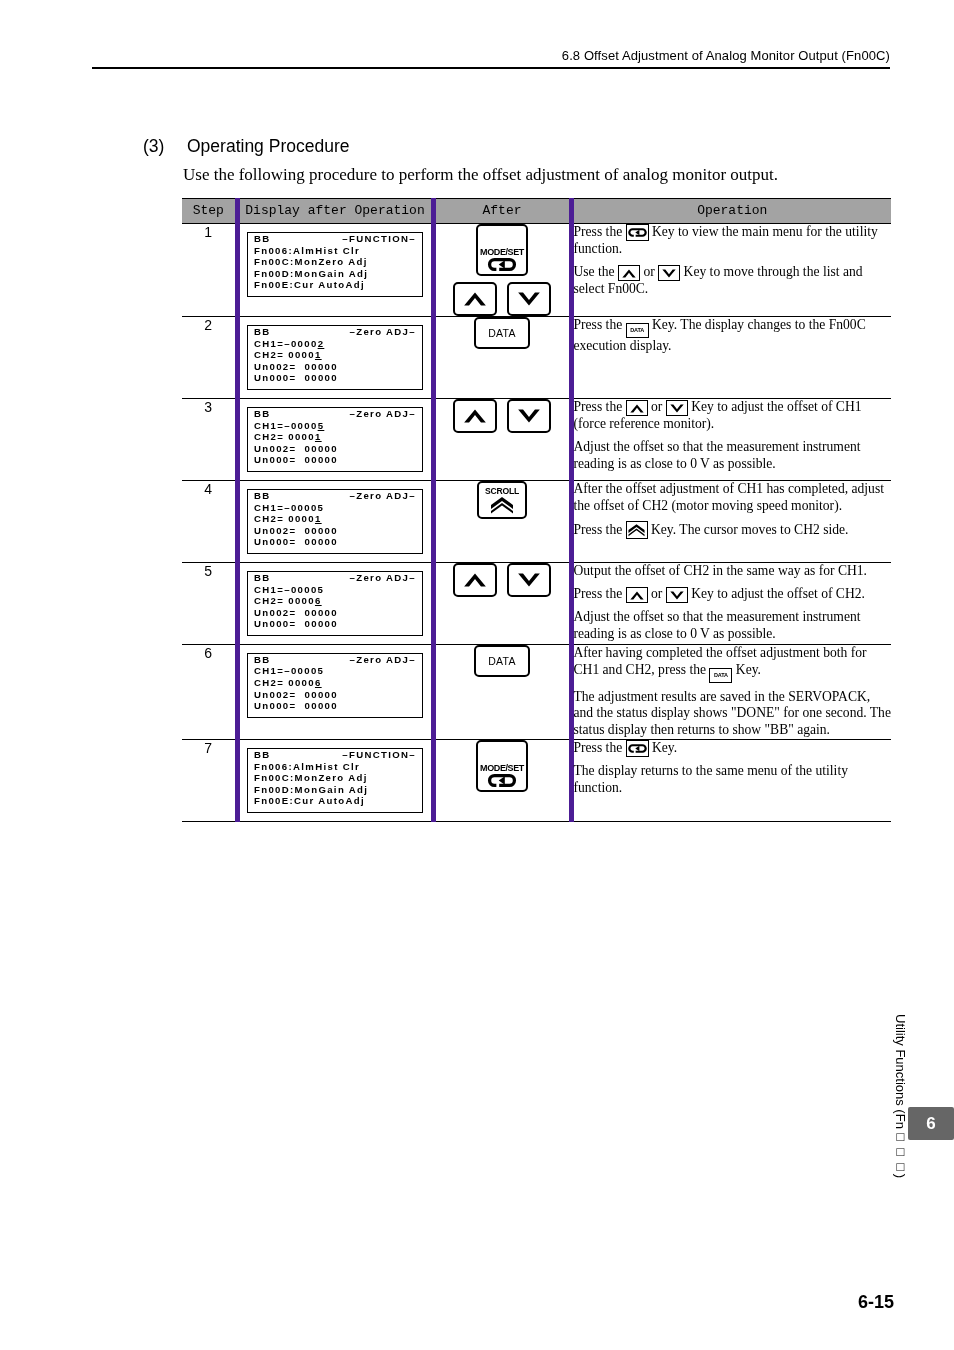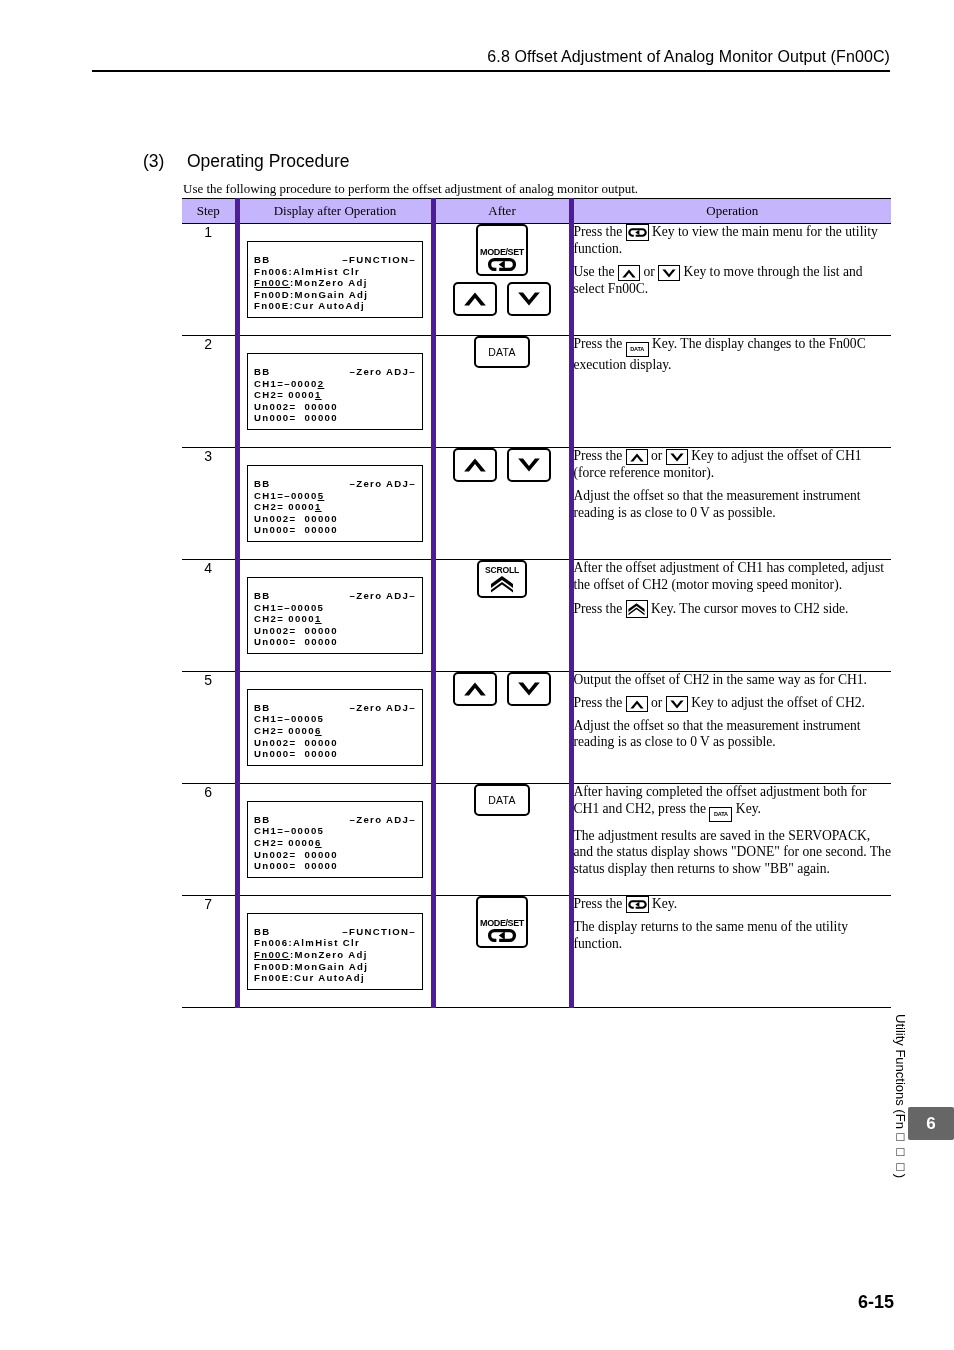--- a/index.html
+++ b/index.html
@@ -18,49 +18,49 @@
 
   
   #page-header {
     position: absolute;
     left: 92px;
     top: 48px;
     width: 798px;
   }
   #page-header .hdr-text {
     font-family: "Liberation Sans", sans-serif;
-    font-size: 16px;
+    font-size: 13px;
     text-align: right;
     letter-spacing: 0.1px;
     padding-bottom: 4px;
     white-space: nowrap;
   }
   #page-header .hdr-rule {
     border-bottom: 2.6px solid #000;
     width: 100%;
   }
 
   
   #section-heading {
     position: absolute;
     left: 143px;
-    top: 151px;
+    top: 136px;
     font-family: "Liberation Sans", sans-serif;
     font-size: 17.5px;
     white-space: nowrap;
   }
   #section-heading .sh-num {
     display: inline-block;
     width: 44px;
   }
   #intro-paragraph {
     position: absolute;
     left: 183px;
-    top: 181px;
-    font-size: 13px;
+    top: 165px;
+    font-size: 17px;
     white-space: nowrap;
   }
 
   
   #procedure-table {
     position: absolute;
     left: 182px;
     top: 198px;
     width: 709px;
     border-collapse: collapse;
@@ -74,22 +74,22 @@
   #procedure-table th,
   #procedure-table td {
     border-top: 1px solid #000;
     border-bottom: 1px solid #000;
     border-left: none;
     border-right: none;
     vertical-align: top;
     padding: 0;
   }
   #procedure-table thead th {
-    background: #c4b5fd;
-    font-family: Liberation Serif, serif;
+    background: #a3a3a3;
+    font-family: Liberation Mono, monospace;
     font-weight: normal;
     font-size: 13px;
     text-align: center;
     height: 24px;
     line-height: 24px;
     vertical-align: middle;
     border-top: 1.6px solid #000;
     border-bottom: 1px solid #000;
   }
   #procedure-table thead th.sep,
@@ -107,44 +107,43 @@
     font-size: 14px;
   }
 
   
   td.display-cell {
     vertical-align: middle;
     padding: 9px 0 9px 0;
   }
   .lcd {
     border: 1.4px solid #000;
-    margin: 17px auto;
+    margin: 8px auto;
     width: 176px;
-    padding: 12px 6px 5px 6px;
+    padding: 0 6px 5px 6px;
     box-sizing: border-box;
     font-family: "Liberation Sans", sans-serif;
     font-size: 9.6px;
     font-weight: bold;
     line-height: 11.6px;
     letter-spacing: 1.35px;
     white-space: pre;
   }
   .lcd .ln {
     display: block;
     height: 11.6px;
   }
   .lcd .ln .title-right {
     float: right;
   }
   .lcd u {
     text-decoration: underline;
     text-underline-offset: 1px;
   }
   .lcd .ul-left {
-    text-decoration: underline;
     text-underline-offset: 1px;
   }
 
   
   td.keys-cell {
     vertical-align: middle;
     text-align: center;
     padding: 8px 0;
   }
   .key-stack {

